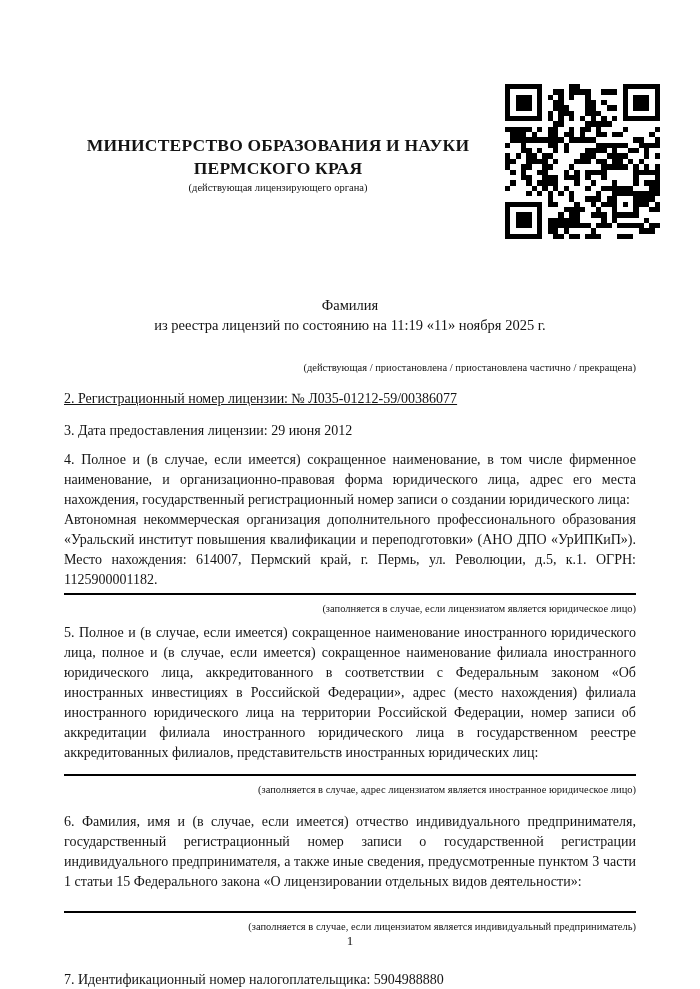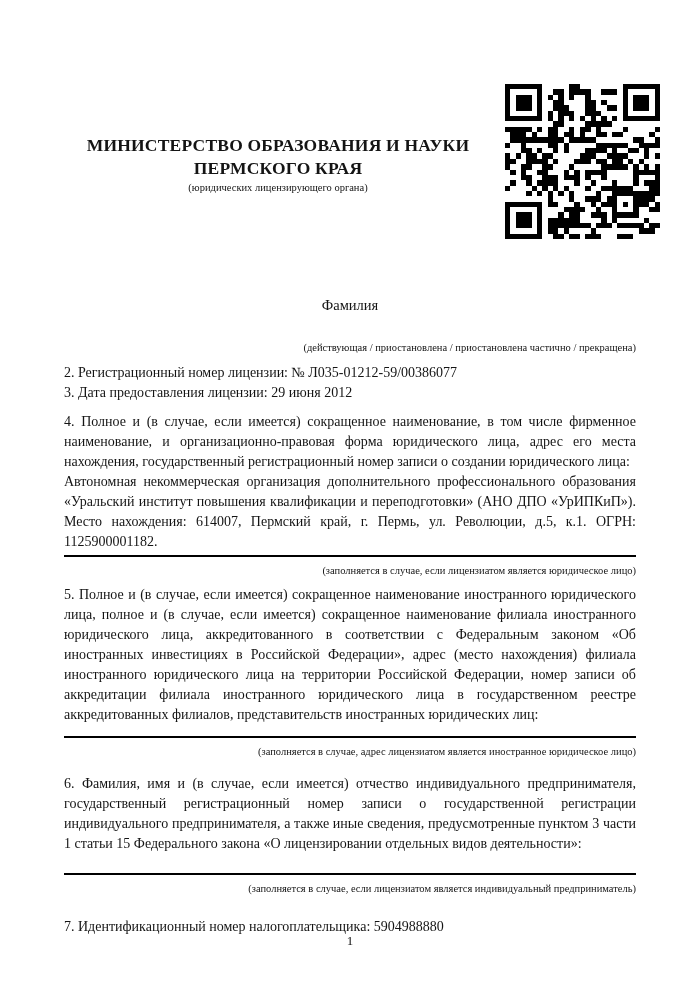--- a/index.html
+++ b/index.html
@@ -49,29 +49,29 @@
   .item { font-size: 14px; line-height: 20px; }
   .just { text-align: justify; }
   .note {
     font-size: 10.5px;
     line-height: 15px;
     text-align: right;
   }
   .rule { border-top: 2px solid #000; }
   .i1 { margin-top: 25px; }
   .i1 .note { margin-left: 56px; }
-  .i2 { margin-top: 8px; }
-  .i3 { }
+  .i2 { margin-top: 14px; text-decoration: underline; }
+  .i3 { margin-top: 12px; }
   .i4 { margin-top: 9px; }
   .i4 .rule { margin-top: 3px; }
   .i5 { margin-top: 7px; }
   .i5 .rule { margin-top: 11px; }
   .i6 { margin-top: 15px; }
   .i6 .rule { margin-top: 19px; }
-  .i7 { margin-top: 21px; }
+  .i7 { margin-top: 36px; }
   .note-under-rule { margin-top: 6px; }
   
   .pageno {
     position: absolute;
     left: 0; right: 0; bottom: 40px;
     text-align: center;
     font-size: 13px;
   }
 </style>
 </head>
@@ -500,25 +500,26 @@
         <rect x="16" y="28" width="1" height="1"></rect>
         <rect x="17" y="28" width="1" height="1"></rect>
         <rect x="21" y="28" width="1" height="1"></rect>
         <rect x="22" y="28" width="1" height="1"></rect>
         <rect x="23" y="28" width="1" height="1"></rect>
       </svg></div>
 
   <div class="org-block">
     <div class="org-name">МИНИСТЕРСТВО ОБРАЗОВАНИЯ И НАУКИ</div>
     <div class="org-name">ПЕРМСКОГО КРАЯ</div>
-    <div class="org-caption">(юридических лицензирующего органа)</div>
+    <div class="org-caption">(действующая лицензирующего органа)</div>
   </div>
 
   <div class="doc-title">
     <div>Фамилия</div>
+    <div>из реестра лицензий по состоянию на 11:19 «11» ноября 2025 г.</div>
   </div>
 
   <div class="item i1">
     <div class="note">(действующая / приостановлена / приостановлена частично / прекращена)</div>
   </div>
 
   <div class="item i2">2. Регистрационный номер лицензии: № Л035-01212-59/00386077</div>
 
   <div class="item i3">3. Дата предоставления лицензии: 29 июня 2012</div>
 

